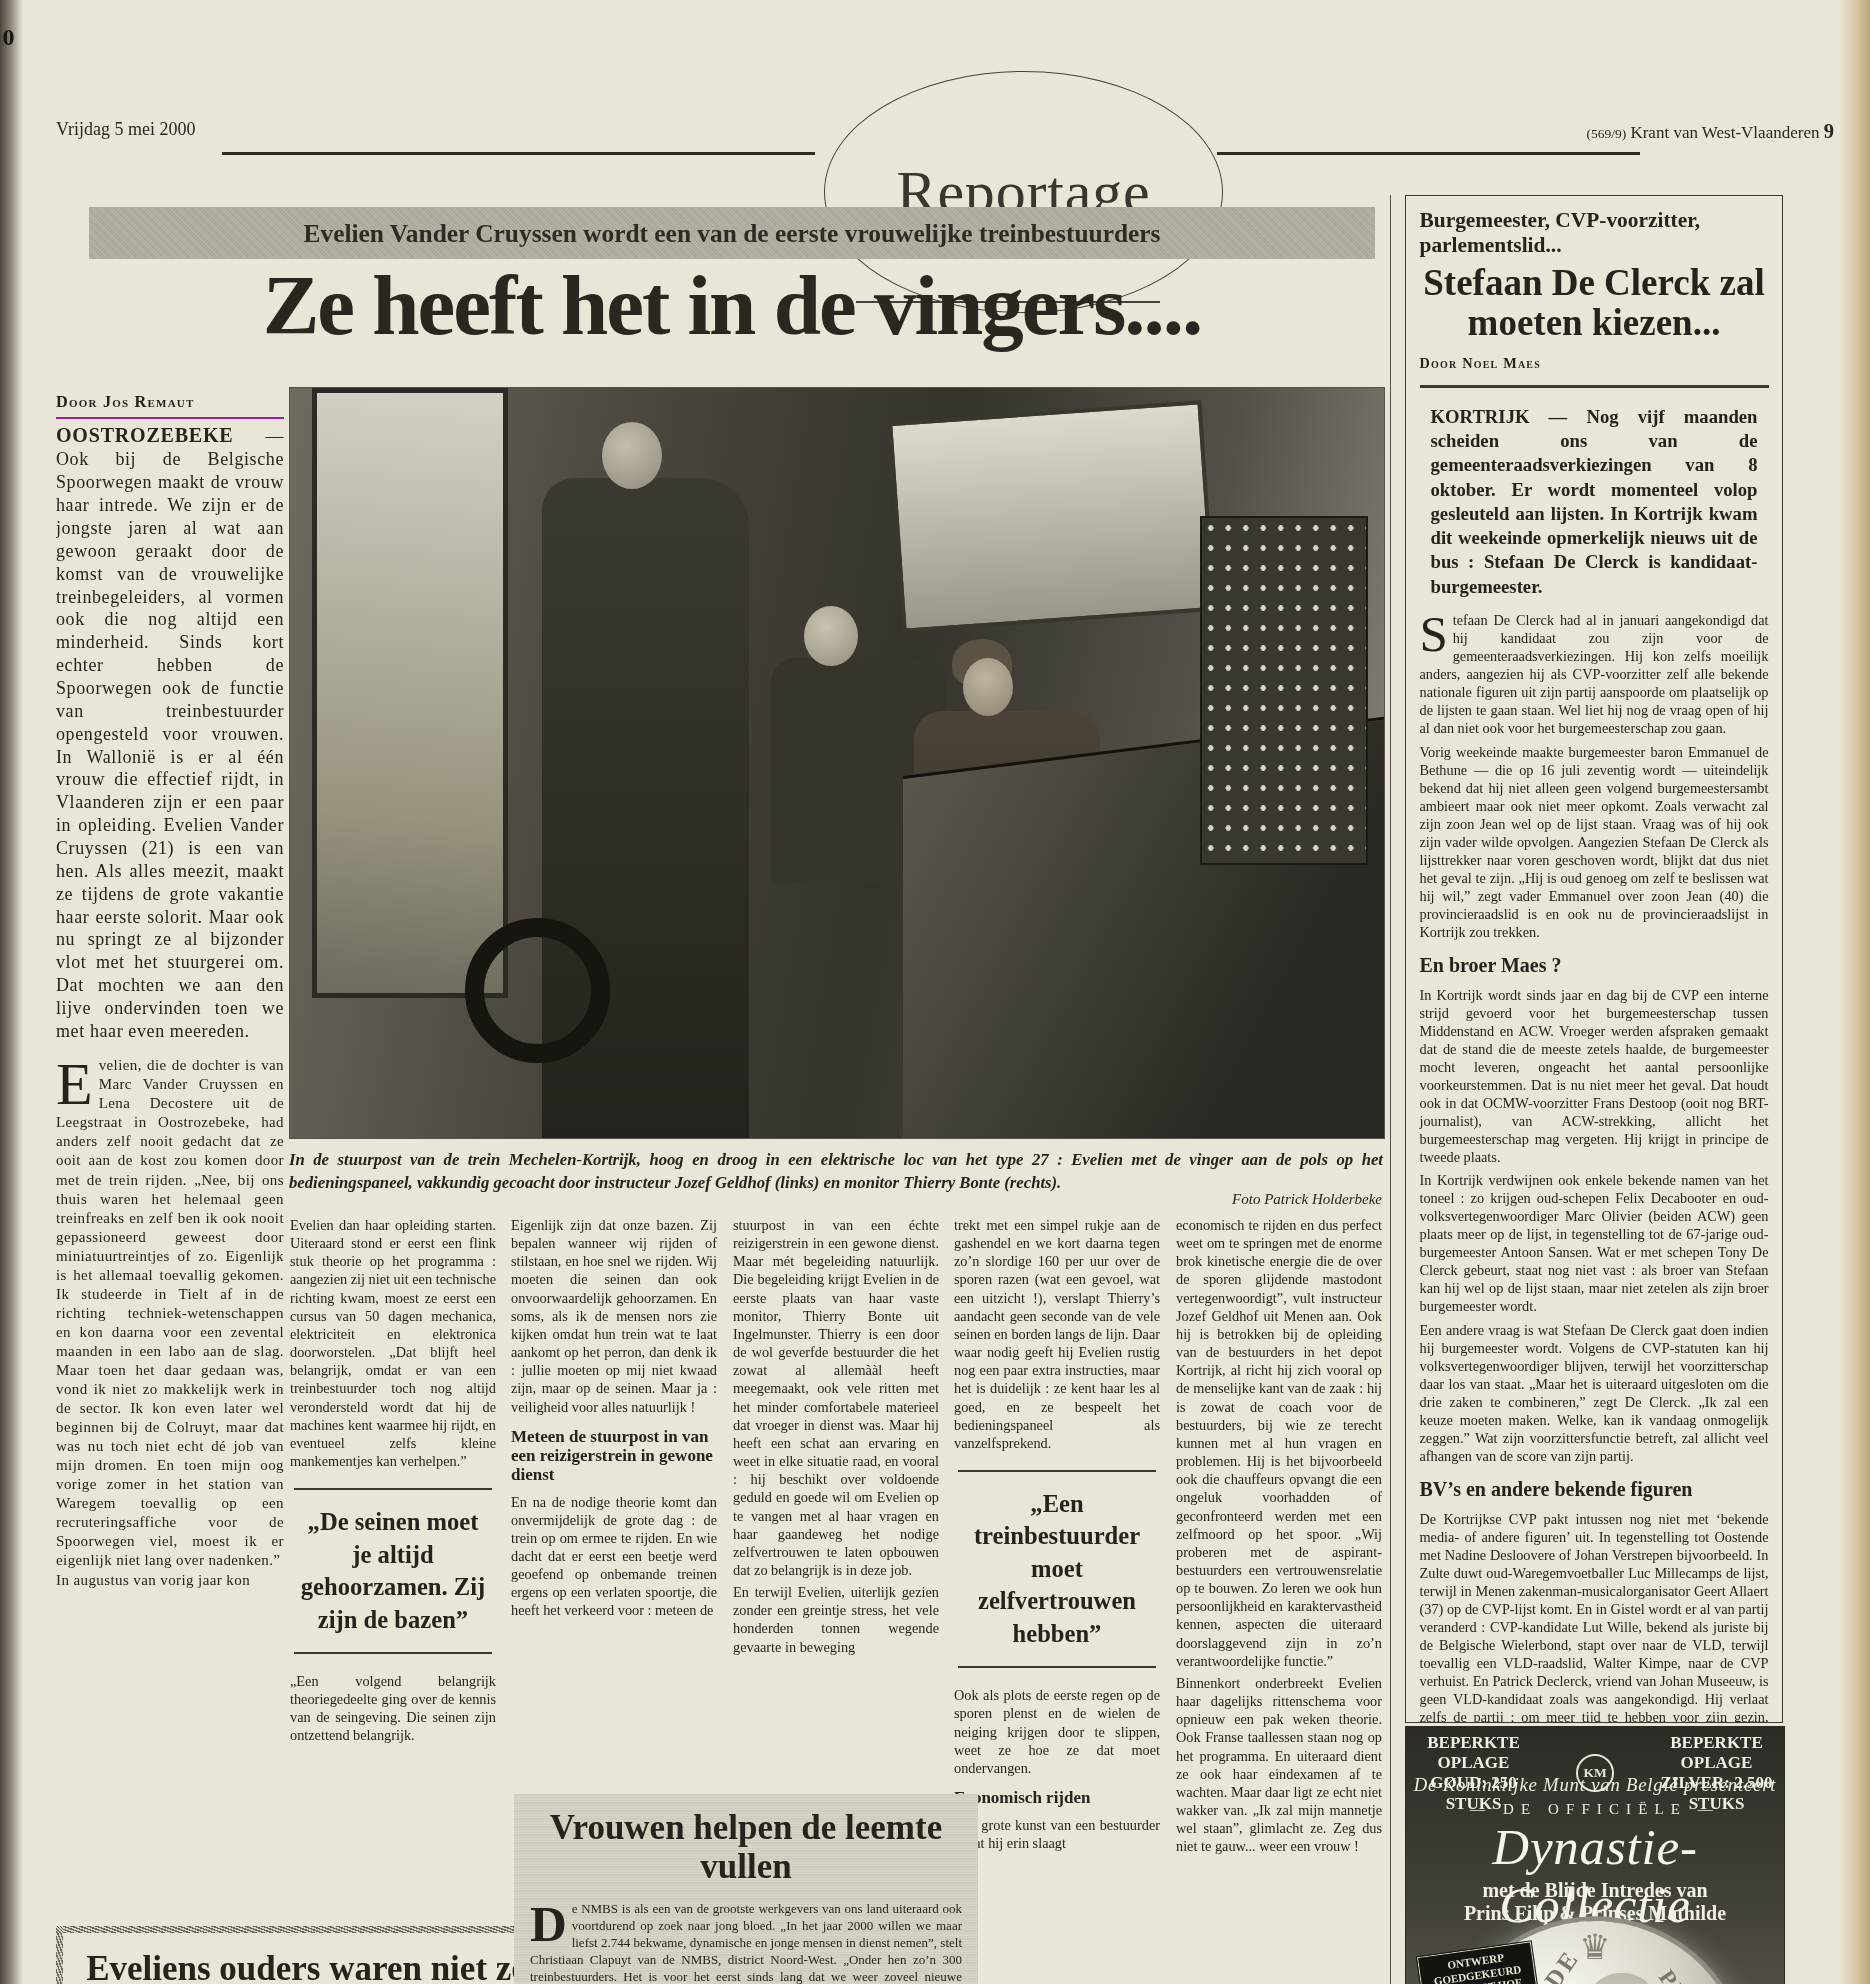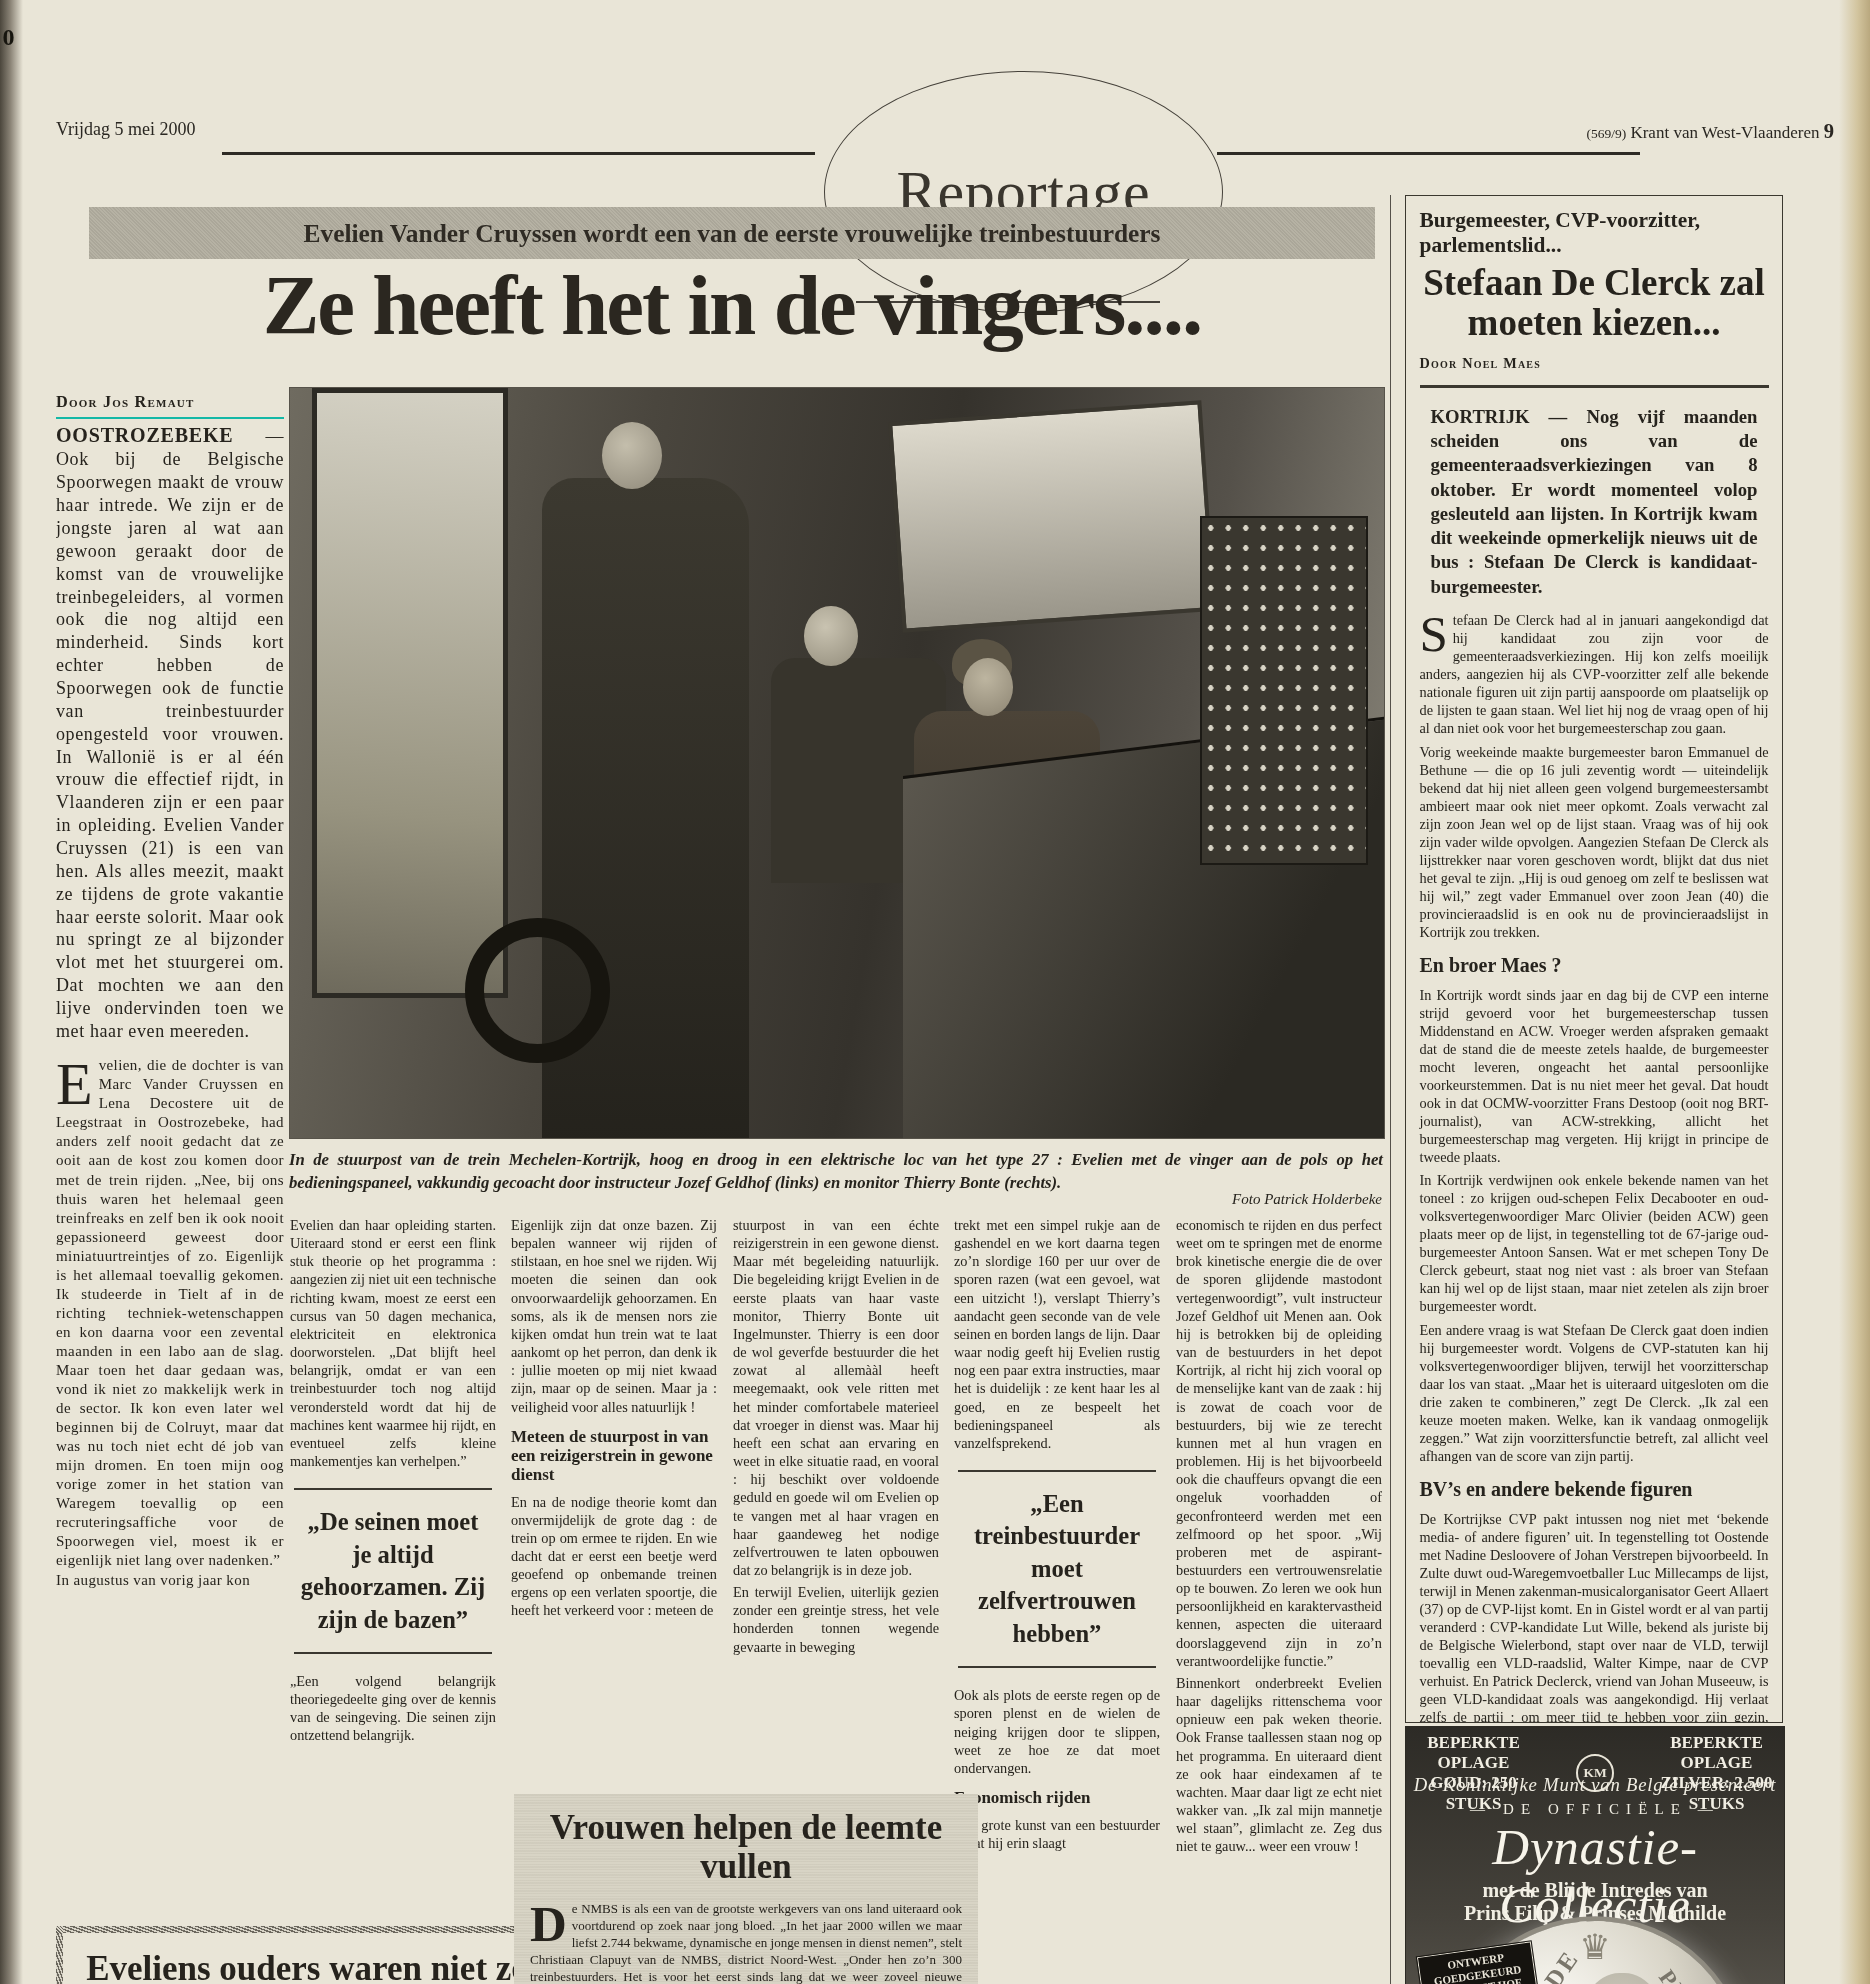--- a/index.html
+++ b/index.html
@@ -24,21 +24,21 @@
   .hdr-issue .small{font-size:13.5px;}
   .hdr-issue .pagenum{font-size:20.6px;font-weight:bold;}
 
   
   .kicker-band{position:absolute;left:89px;top:207px;width:1286px;height:52px;
                background:#b6b2a4;background-image:repeating-linear-gradient(45deg,rgba(90,86,76,.12) 0 1.2px,rgba(0,0,0,0) 1.2px 2.4px);
                display:flex;align-items:center;justify-content:center;}
   .kicker-band span{font-size:25.4px;font-weight:bold;color:#2f2b24;}
   .main-headline{position:absolute;left:89px;top:261px;width:1286px;text-align:center;
                  font-size:85px;font-weight:bold;color:#2b2720;letter-spacing:-2px;line-height:1.05;}
-  .byline{position:absolute;left:56px;top:392px;width:228px;border-bottom:2px solid #14b8a6;
+  .byline{position:absolute;left:56px;top:392px;width:228px;border-bottom:2px solid #a21caf;
           padding-bottom:4.8px;font-variant:small-caps;font-weight:bold;font-size:16.3px;letter-spacing:1.2px;}
   .introcol{position:absolute;left:56px;top:423px;width:228px;height:1497px;overflow:hidden;
             text-align:justify;}
   .introcol .p1{font-size:18px;line-height:1.27;letter-spacing:0.6px;margin:0;}
   .introcol .p1 b{font-size:20px;letter-spacing:0.8px;}
   .introcol .p2{font-size:15px;line-height:1.27;letter-spacing:0.4px;margin:13.5px 0 0;}
   .introcol .p2::first-letter{float:left;font-size:60px;line-height:.82;padding:4px 5.6px 0 0;}
   .introcol .p3{font-size:15px;line-height:1.27;letter-spacing:0.4px;margin:0;}
 
   .photo{position:absolute;left:289px;top:387px;width:1094px;height:750px;border:0.8px solid #57534a;

